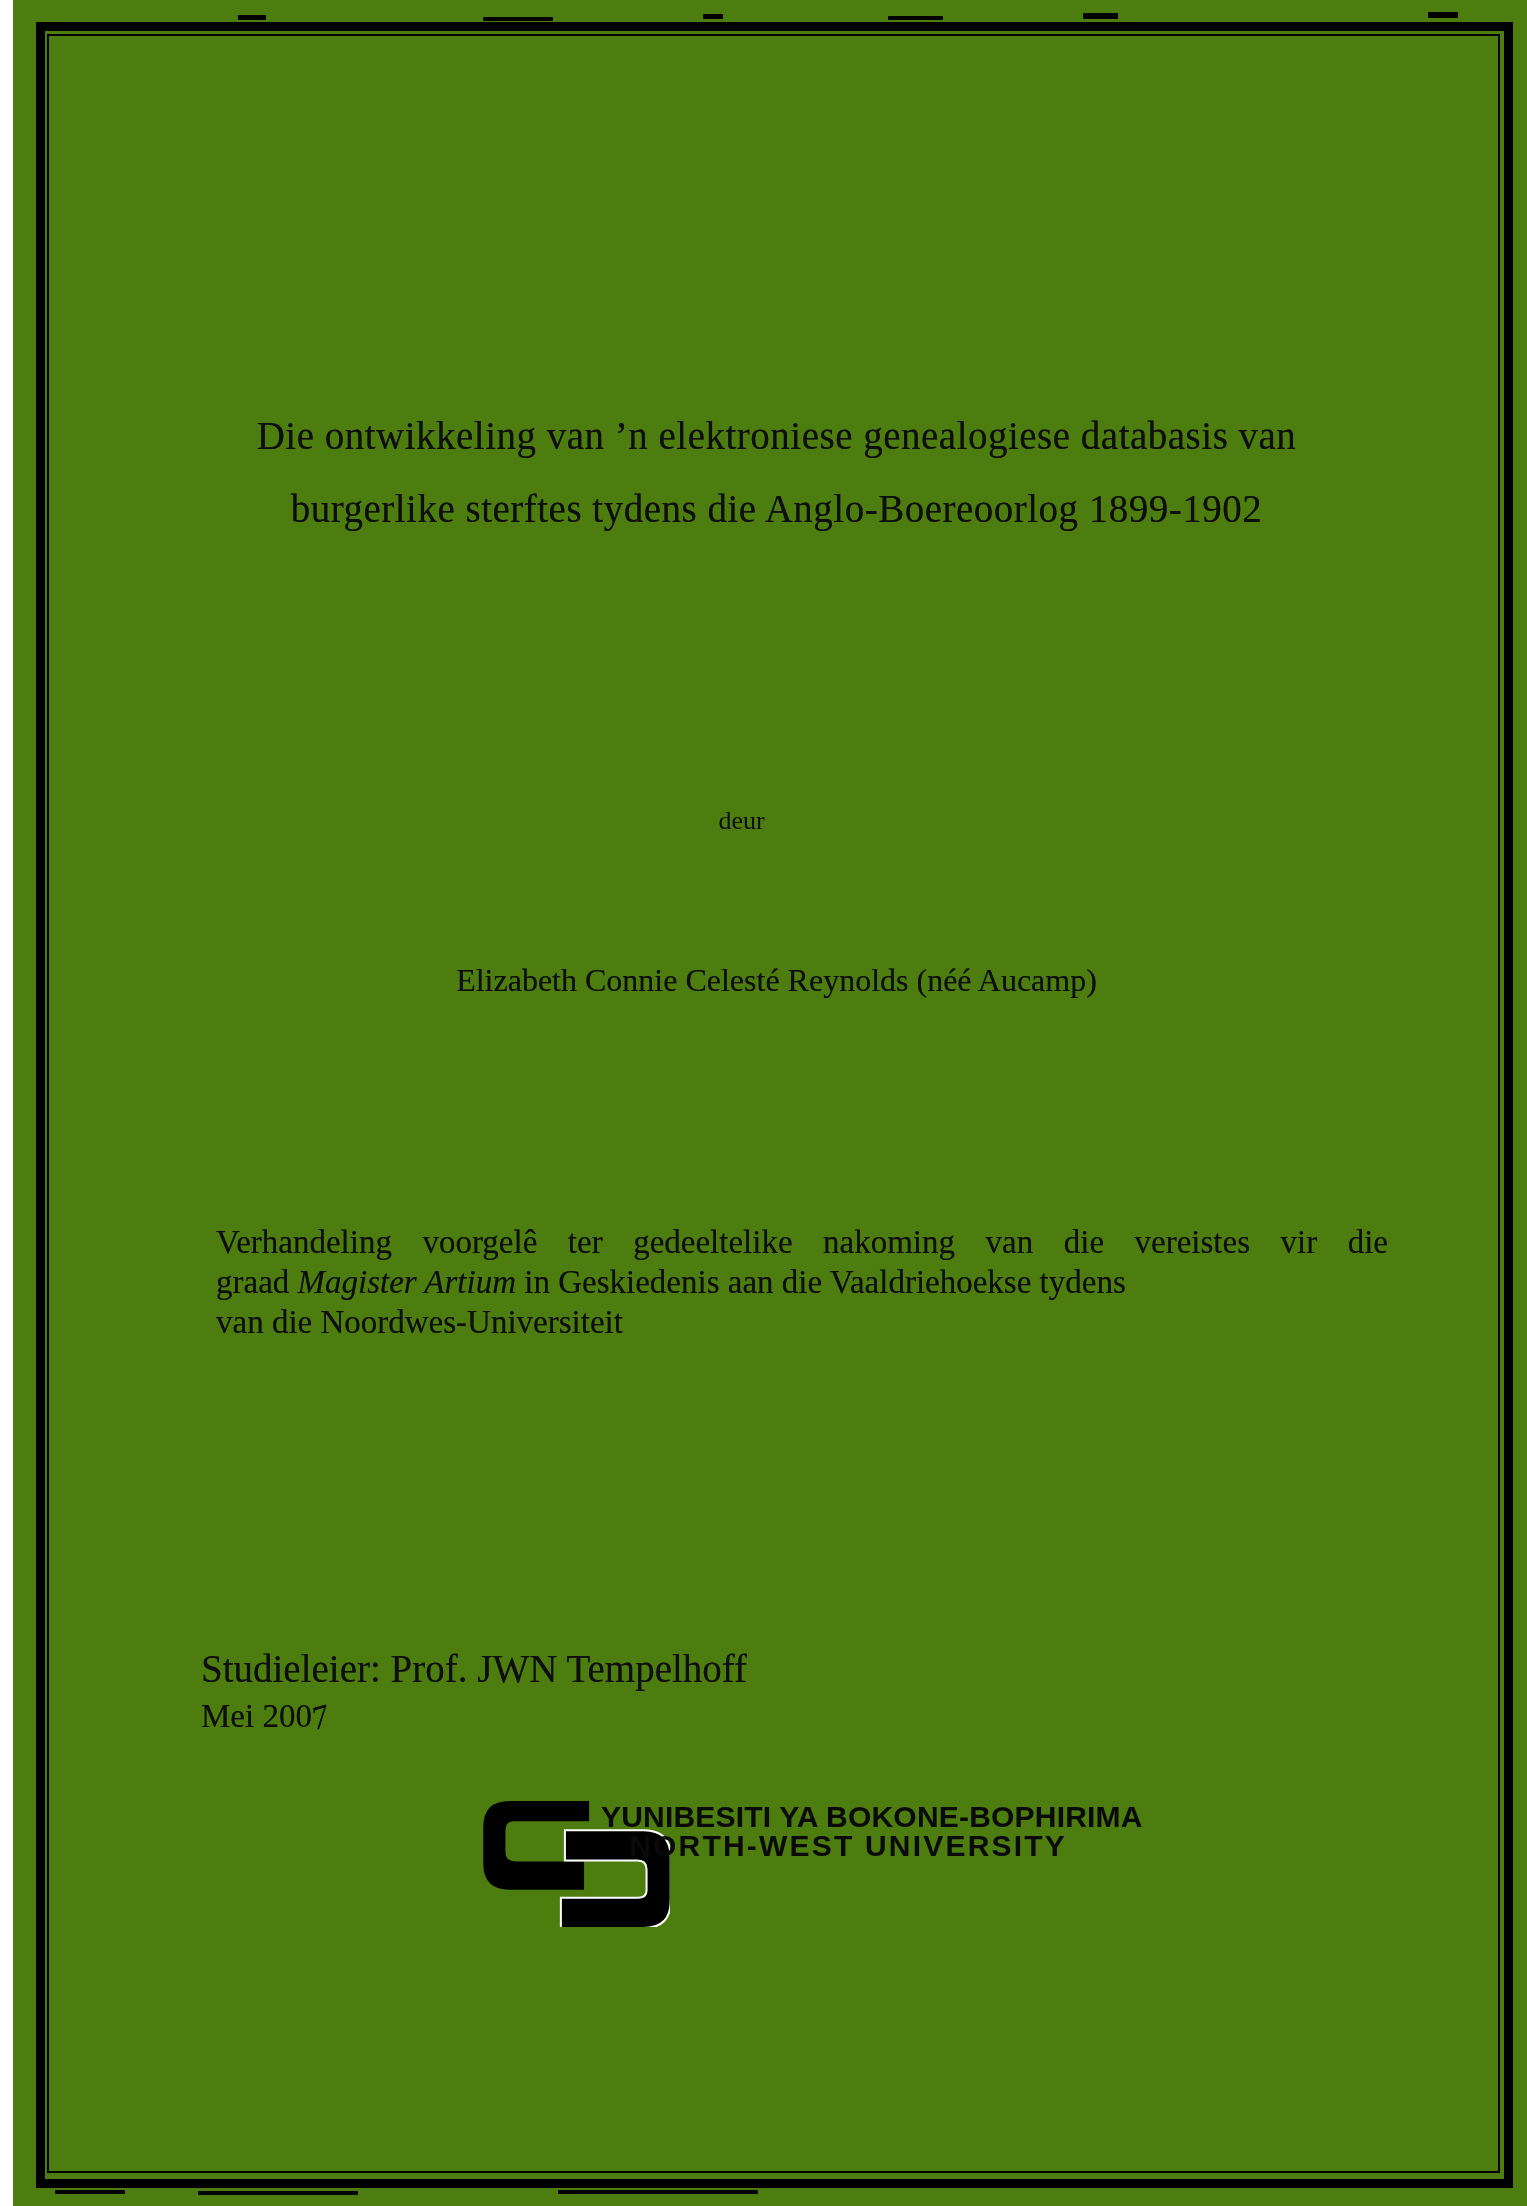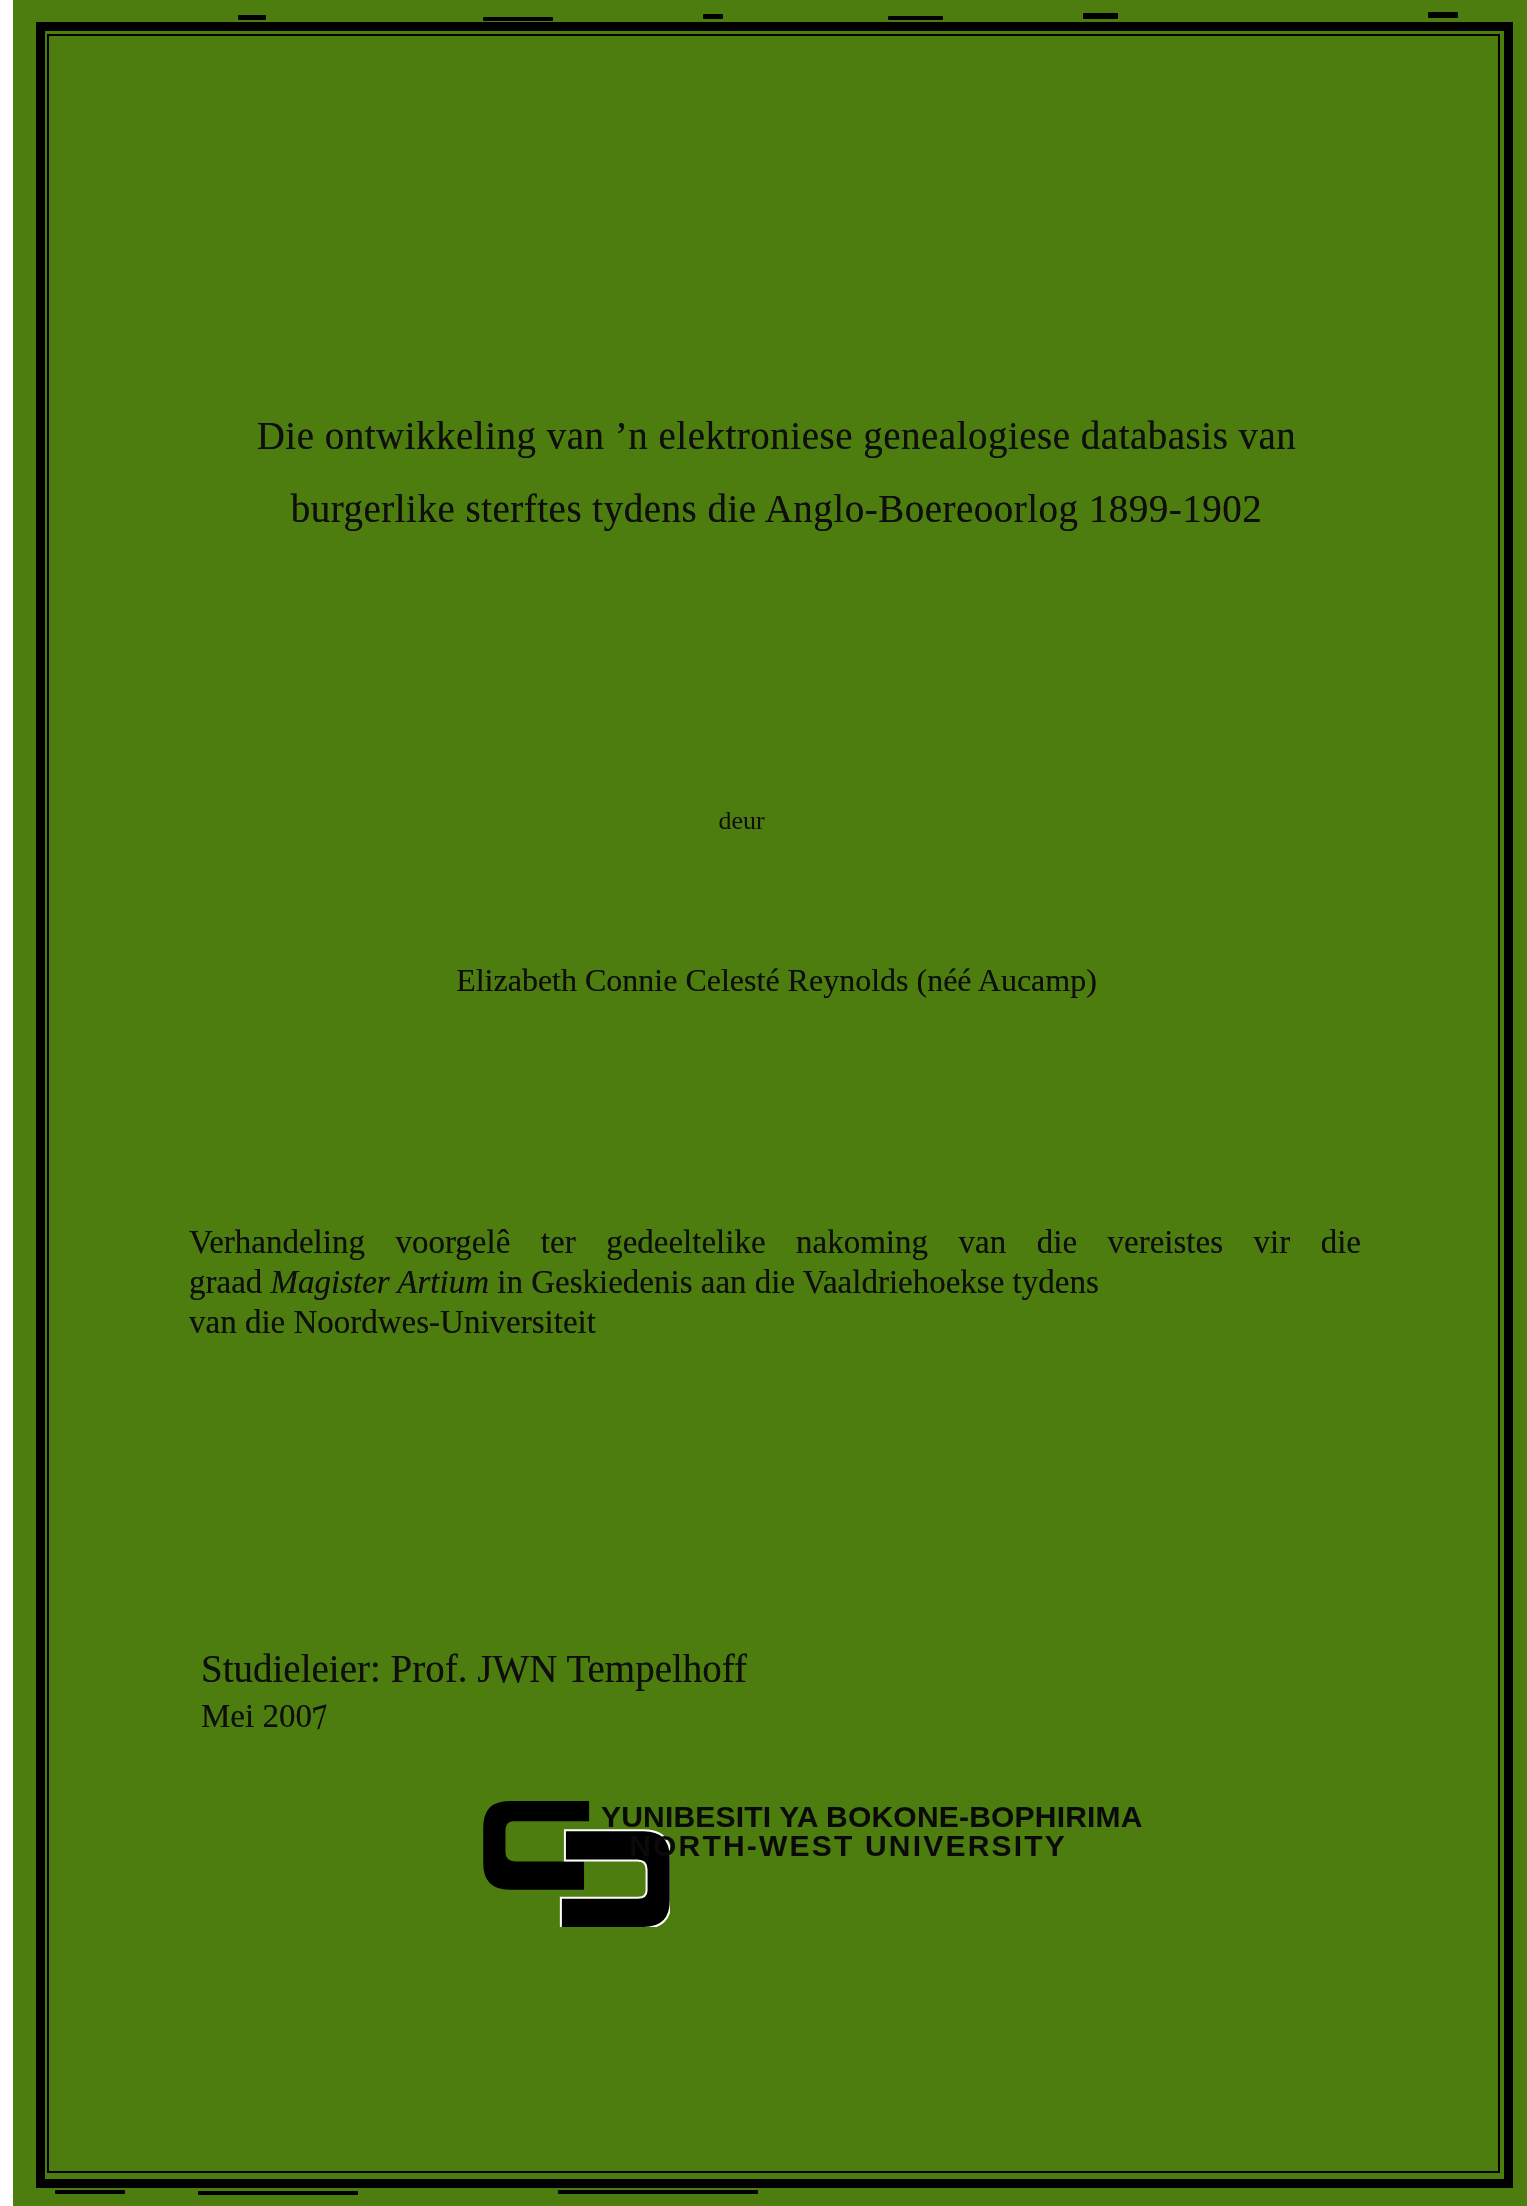--- a/index.html
+++ b/index.html
@@ -28,21 +28,21 @@
   }
   .byline {
     position:absolute; left:0; right:70px; top:806px;
     text-align:center; font-size:26px;
   }
   .author-line {
     position:absolute; left:0; right:0; top:962px;
     text-align:center; font-size:32px; text-shadow:0 0 0.5px rgba(0,0,0,0.5);
   }
   .statement {
-    position:absolute; left:176px; top:1222px; width:1172px;
+    position:absolute; left:203px; top:1222px; width:1172px;
     font-size:33px; line-height:40px; text-shadow:0 0 0.5px rgba(0,0,0,0.5);
   }
   .statement .just { text-align:justify; text-align-last:justify; }
   .statement .ital { font-style:italic; }
   .supervisor-line {
     position:absolute; left:188px; top:1646px; font-size:39px;
     text-shadow:0 0 0.5px rgba(0,0,0,0.5);
   }
   .date-line {
     position:absolute; left:188px; top:1698px; font-size:33px;

